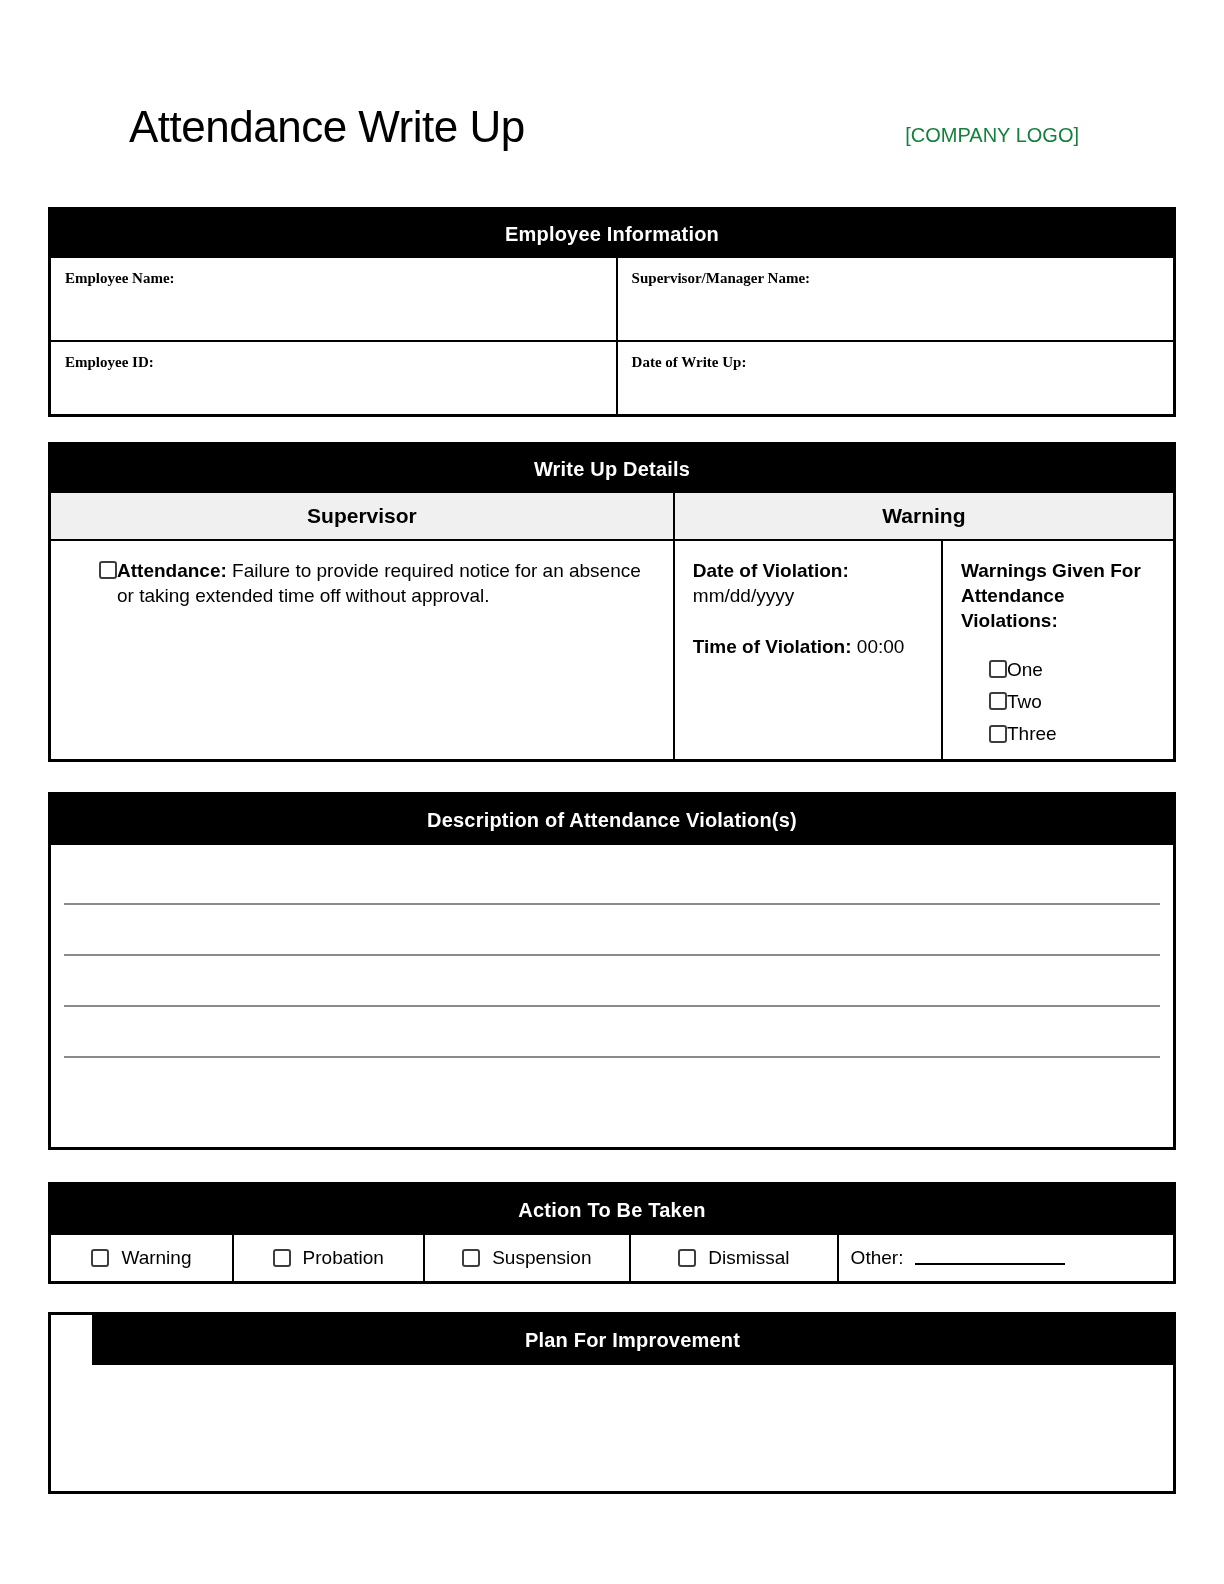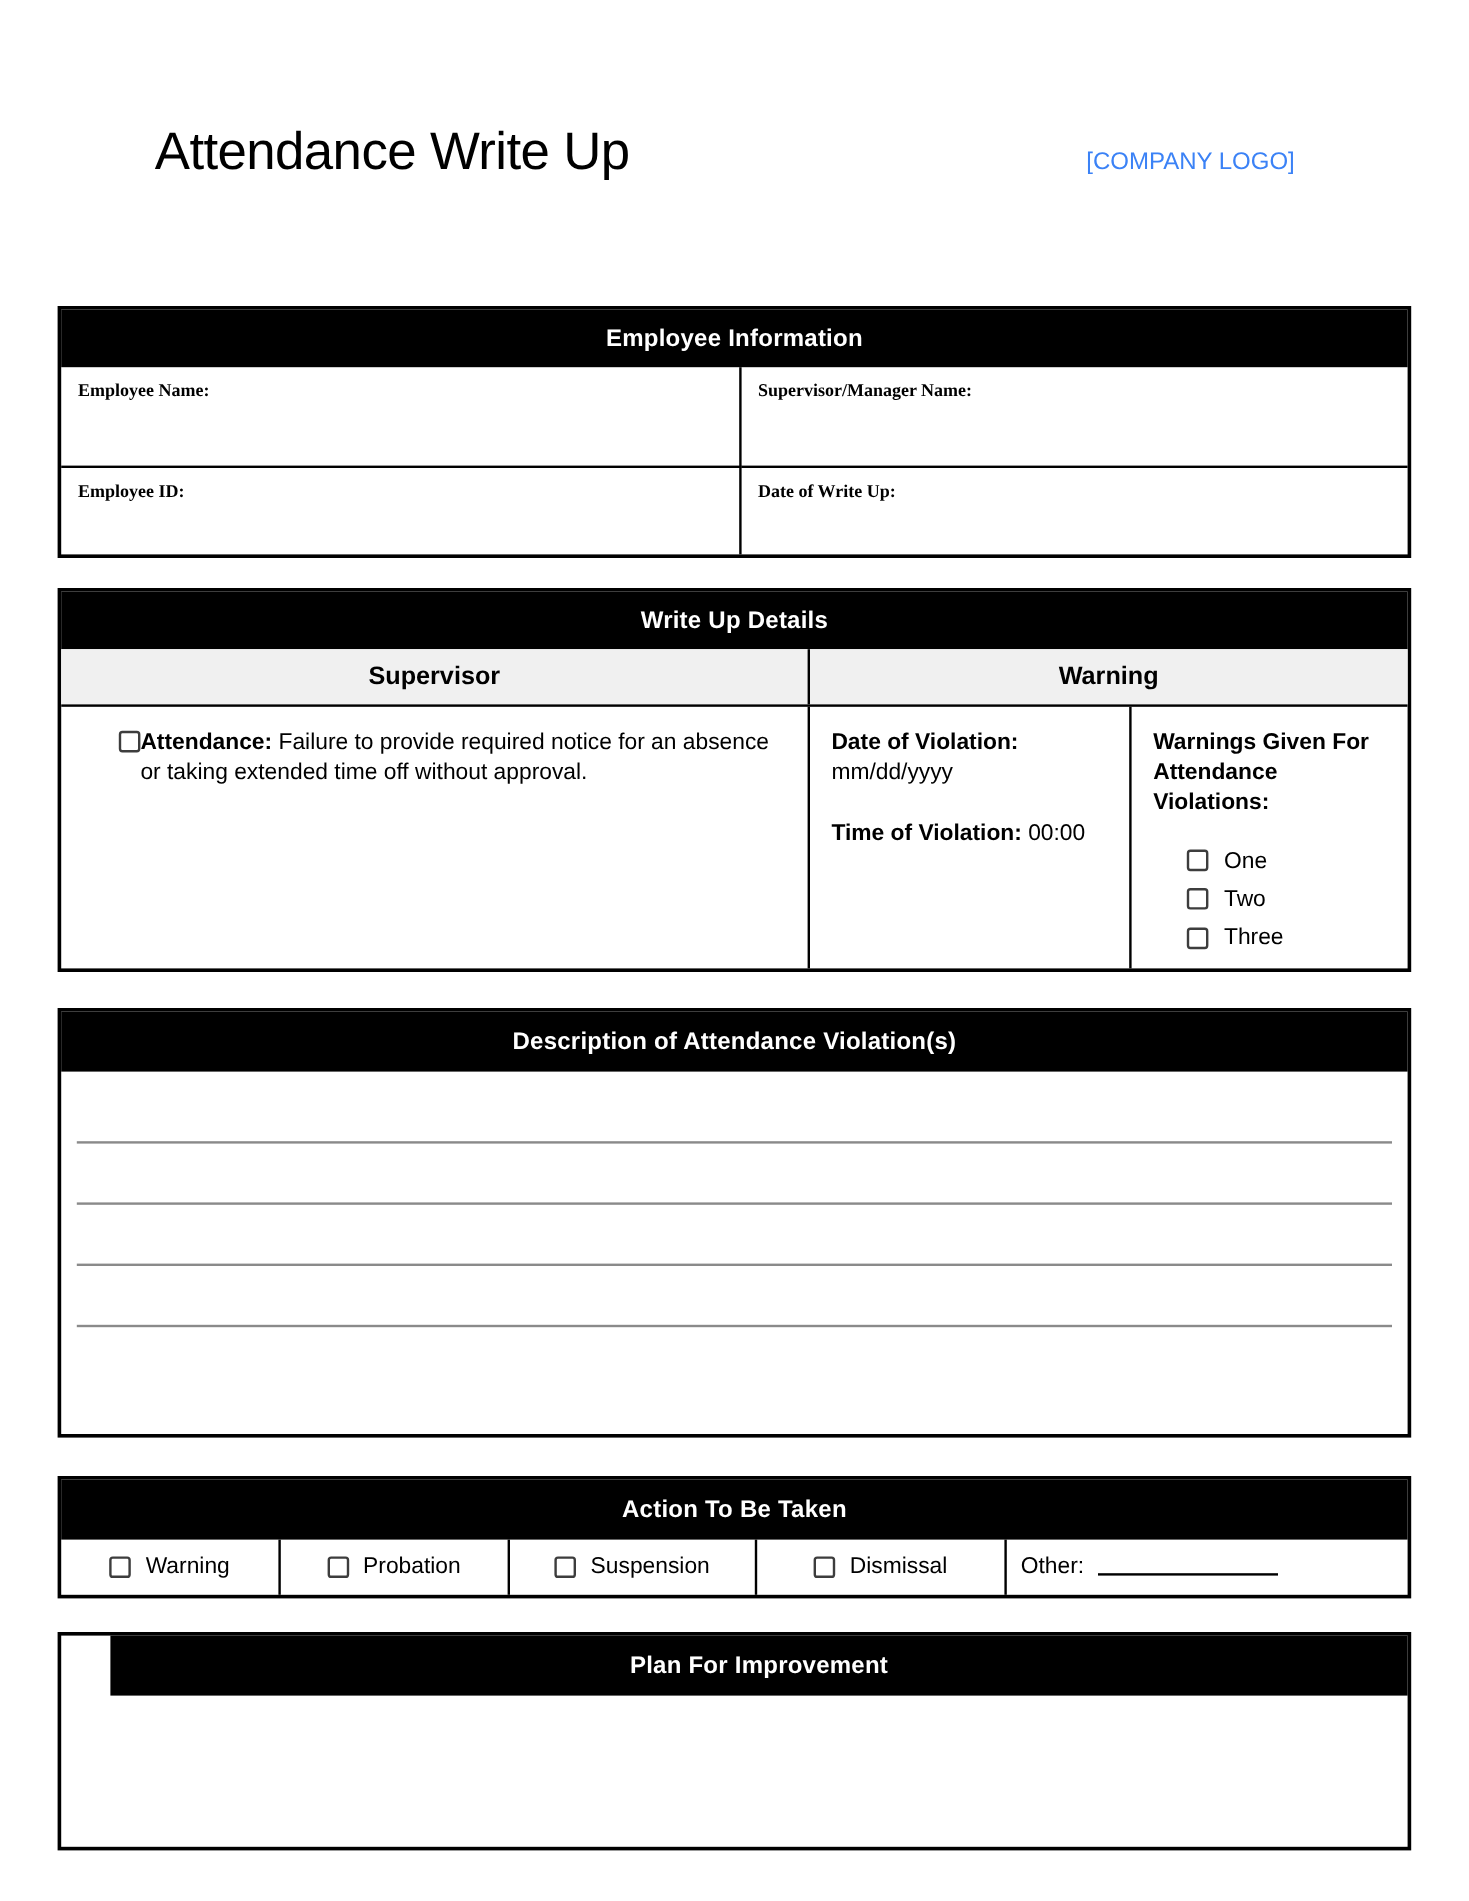--- a/index.html
+++ b/index.html
@@ -11,33 +11,33 @@
     position: relative;
   }
   .content { width: 1128px; margin: 0 auto; }
 
   
   .doc-header {
     display: flex; justify-content: space-between; align-items: baseline;
     padding: 76px 97px 0 81px;
   }
   .doc-title { font-size: 44px; font-weight: 400; letter-spacing: -0.5px; line-height: 1.15; }
-  .logo-placeholder { font-size: 20px; color: #3b82f6; margin-top: 48px; }
+  .logo-placeholder { font-size: 20px; color: #15803d; margin-top: 48px; }
 
   
   .section { border: 3px solid #000; background: #fff; }
   .bar {
     background: #000; color: #fff; font-weight: 700; font-size: 20px;
     text-align: center; height: 48px; line-height: 48px;
     letter-spacing: 0.2px;
   }
   .bar.tall { height: 50px; line-height: 50px; }
 
   
-  .sec-employee { margin-top: 102px; }
+  .sec-employee { margin-top: 54px; }
   .emp-grid { display: grid; grid-template-columns: 50.5% 49.5%; }
   .emp-cell { padding: 12px 14px; font-weight: 700; font-size: 15px; font-family: Liberation Serif, serif; }
   .emp-cell.h-tall { height: 84px; }
   .emp-cell.h-short { height: 72px; }
   .emp-cell.right-divider { border-right: 2px solid #000; }
   .emp-cell.bottom-divider { border-bottom: 2px solid #000; }
 
   
   .sec-details { margin-top: 25px; }
   .sub-grid {
@@ -53,21 +53,21 @@
   .det-cell { padding: 17px 18px; font-size: 19px; height: 218px; line-height: 1.32; }
   .det-cell.right-divider { border-right: 2px solid #000; }
   .violation-item { display: flex; align-items: flex-start; padding-left: 30px; }
   .violation-item .checkbox { margin-top: 3px; }
   b, .bold { font-weight: 700; }
 
   .dt-value { font-weight: 400; }
   .time-row { margin-top: 26px; }
 
   .warn-list { margin-top: 24px; padding-left: 28px; }
-  .warn-item { display: flex; align-items: center; gap: 13px; margin-bottom: 7px; font-size: 19px; }
+  .warn-item { display: flex; align-items: center; margin-bottom: 7px; font-size: 19px; }
 
   .checkbox {
     width: 18px; height: 18px; flex: none;
     border: 2px solid #3d3d3d; border-radius: 3px; background: #fff;
     display: inline-block;
   }
 
   
   .sec-description { margin-top: 30px; }
   .desc-body { height: 244px; padding: 0 13px; }

